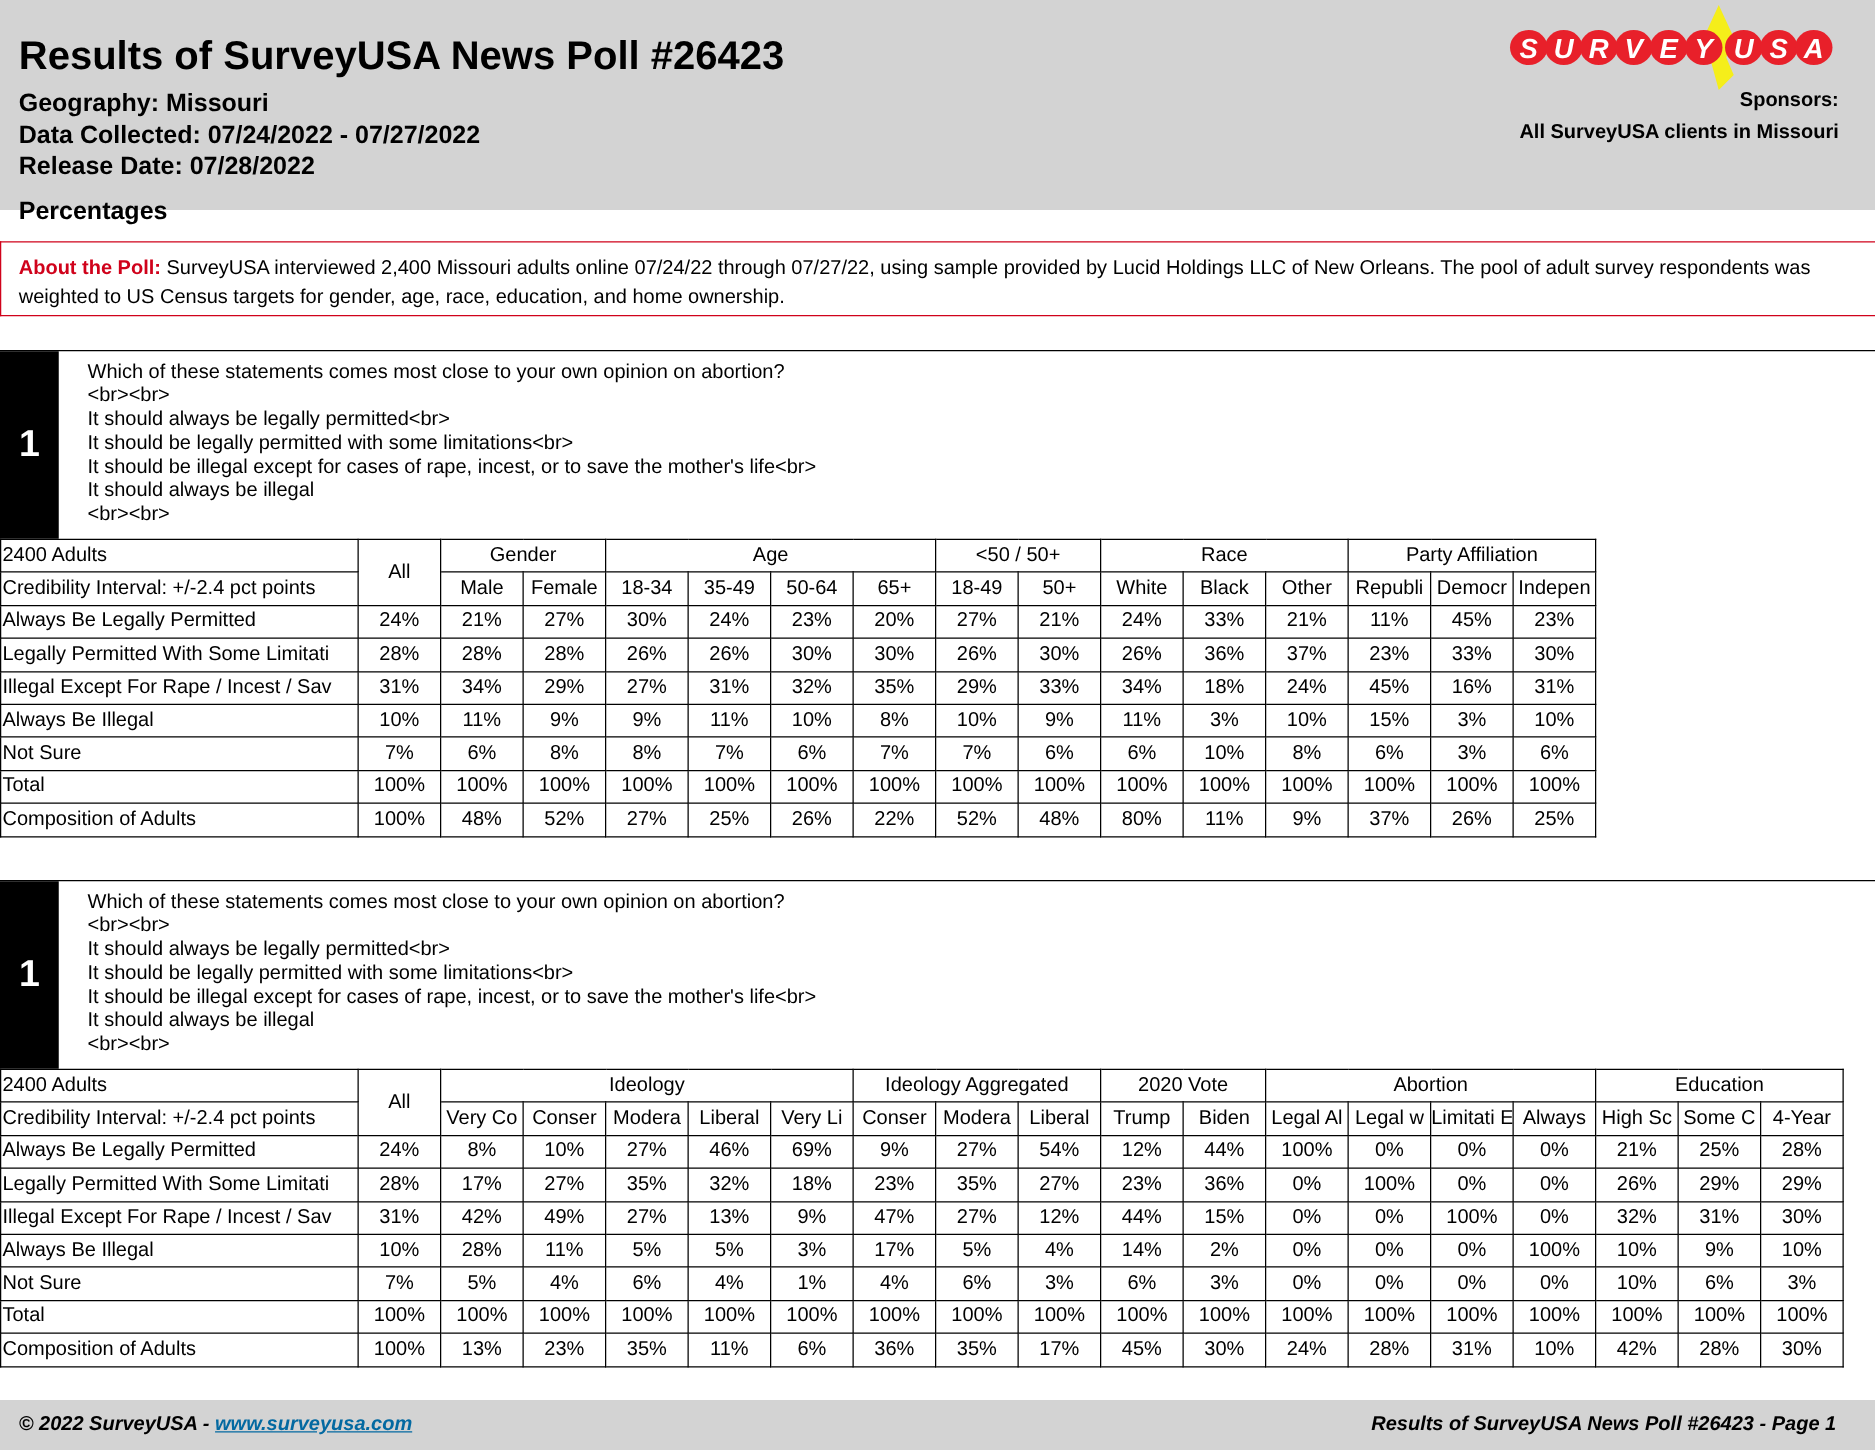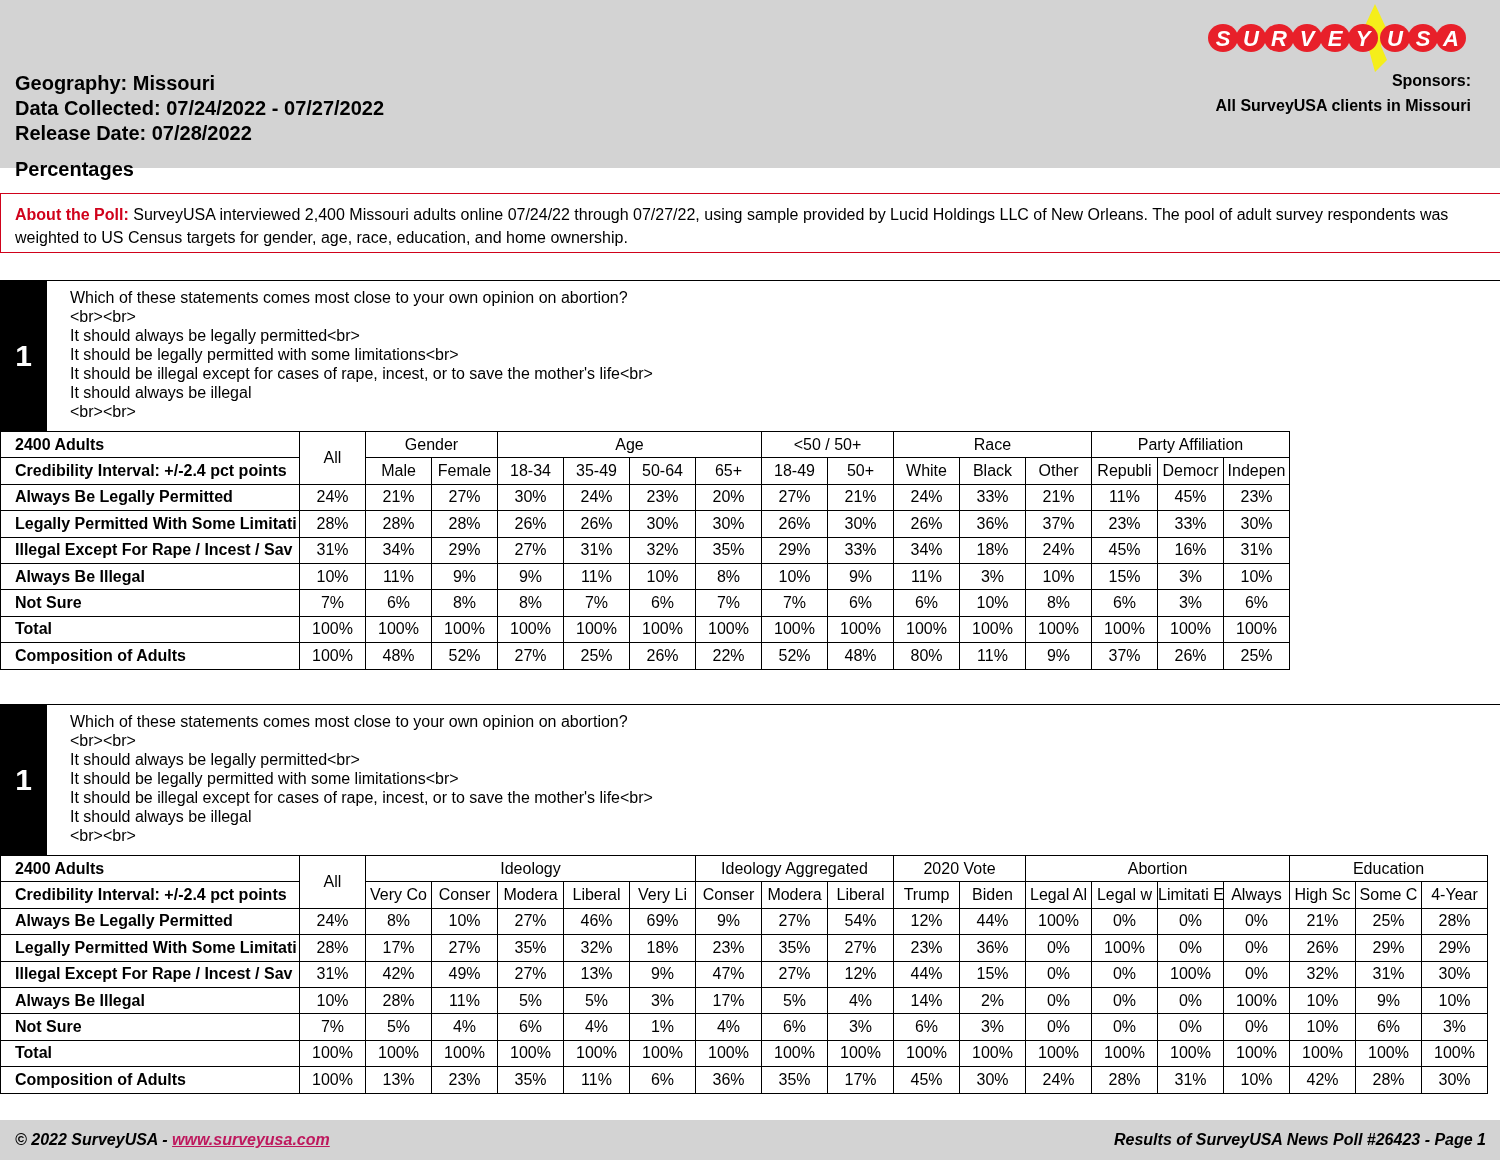--- a/index.html
+++ b/index.html
@@ -9,33 +9,34 @@
   .meta{position:absolute;left:15px;font-size:20px;font-weight:bold;}
   .sponsors{position:absolute;right:29px;font-size:16px;font-weight:bold;text-align:right;}
   .logo{position:absolute;left:1205px;top:0;width:280px;height:76px;}
   .about{position:absolute;left:0;top:193px;width:1500px;height:60px;border-top:1px solid #d0021b;border-bottom:1px solid #d0021b;border-left:1px solid #d0021b;box-sizing:border-box;padding:9px 14px;font-size:16px;line-height:23px;}
   .about .lbl{color:#d0021b;font-weight:bold;}
   .qblock{position:absolute;left:0;width:1500px;border-top:1px solid #000;}
   .qnum{position:absolute;left:0;top:0;width:47px;background:#000;color:#fff;font-size:30px;font-weight:bold;display:flex;align-items:center;justify-content:center;}
   .qtext{position:absolute;left:70px;top:7px;font-size:16px;line-height:19px;white-space:pre;}
   table.xt{position:absolute;left:0;border-collapse:collapse;font-size:16px;}
   table.xt td{border:1px solid #000;height:25.4px;padding:0;text-align:center;white-space:nowrap;overflow:hidden;}
-  table.xt td.rl{text-align:left;padding-left:14px;width:284px;max-width:284px;font-weight:bold;}
+  table.xt td.rl{text-align:left;padding-left:1px;width:284px;max-width:284px;}
   table.xt td.c{width:65px;max-width:65px;}
   table.xt td.all{width:65px;}
   .hdrrow td{border-top:1px solid #000;}
   .footer{position:absolute;left:0;top:1120px;width:1500px;height:40px;background:#d3d3d3;font-size:16px;font-style:italic;font-weight:bold;}
   .footer .l{position:absolute;left:15px;top:11px;}
-  .footer .l a{color:#be185d;text-decoration:underline;}
-  .footer .r{position:absolute;right:14px;top:11px;}
+  .footer .l a{color:#0369a1;text-decoration:underline;}
+  .footer .r{position:absolute;right:31px;top:11px;}
 </style>
 </head>
 <body>
 
 <div class="header">
+  <h1 class="title">Results of SurveyUSA News Poll #26423</h1>
   <div class="meta" style="top:72px">Geography: Missouri</div>
   <div class="meta" style="top:97px">Data Collected: 07/24/2022 - 07/27/2022</div>
   <div class="meta" style="top:122px">Release Date: 07/28/2022</div>
   <div class="meta" style="top:158px">Percentages</div>
   <div class="sponsors" style="top:72px">Sponsors:</div>
   <div class="sponsors" style="top:97px">All SurveyUSA clients in Missouri</div>
   <svg class="logo" viewBox="0 0 280 76">
     <polygon points="170,4 182,30 176,46 182,60 170,72 164,50 158,30" fill="#f5ee1a"></polygon>
     <g id="logo-balls">
         <ellipse cx="18" cy="38" rx="15" ry="14" fill="#e8202a"></ellipse>

